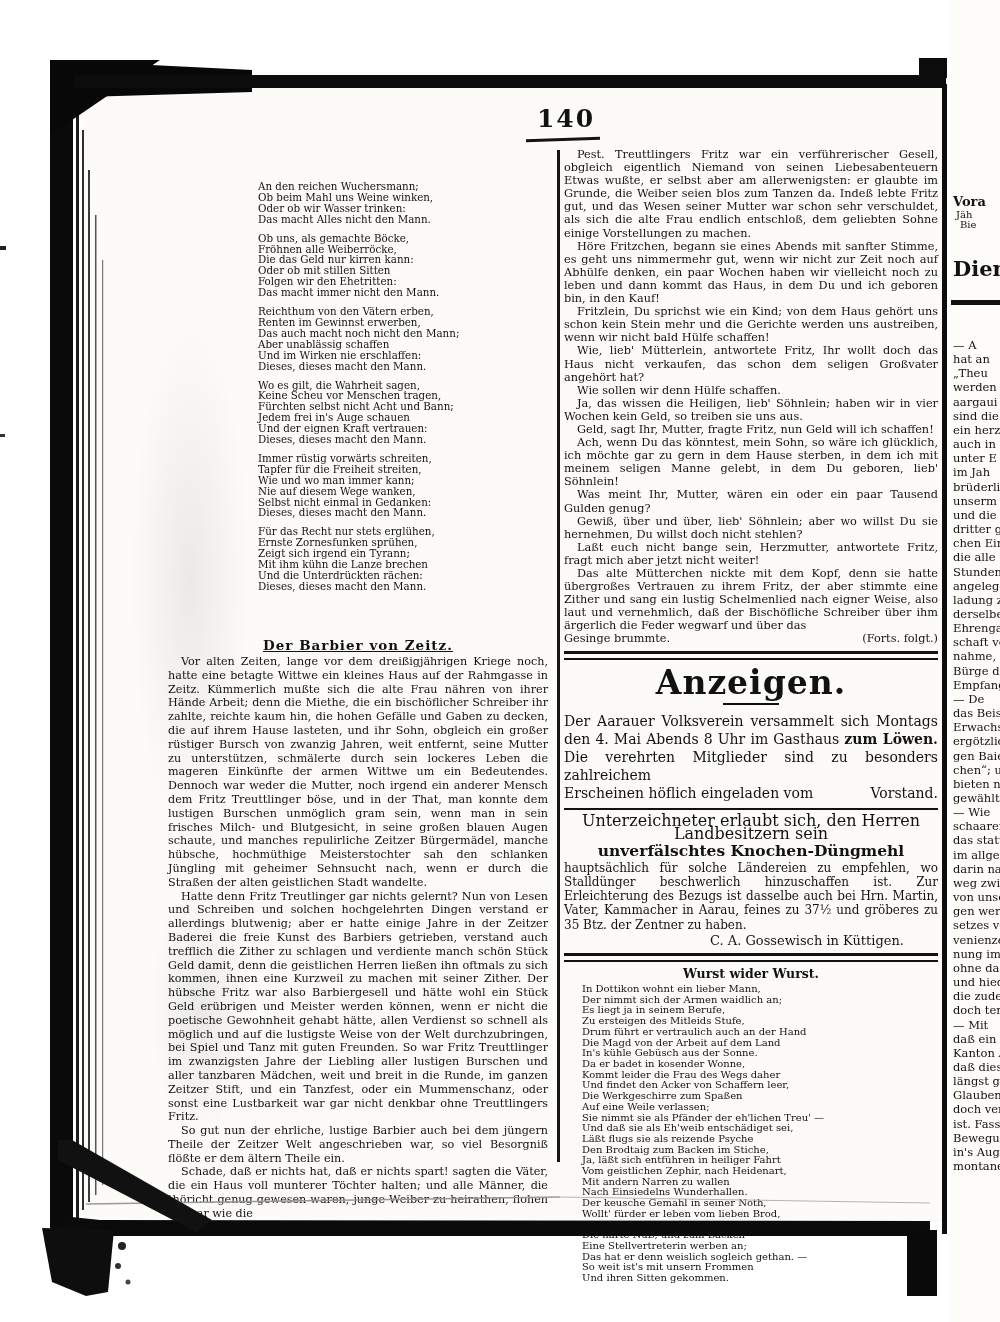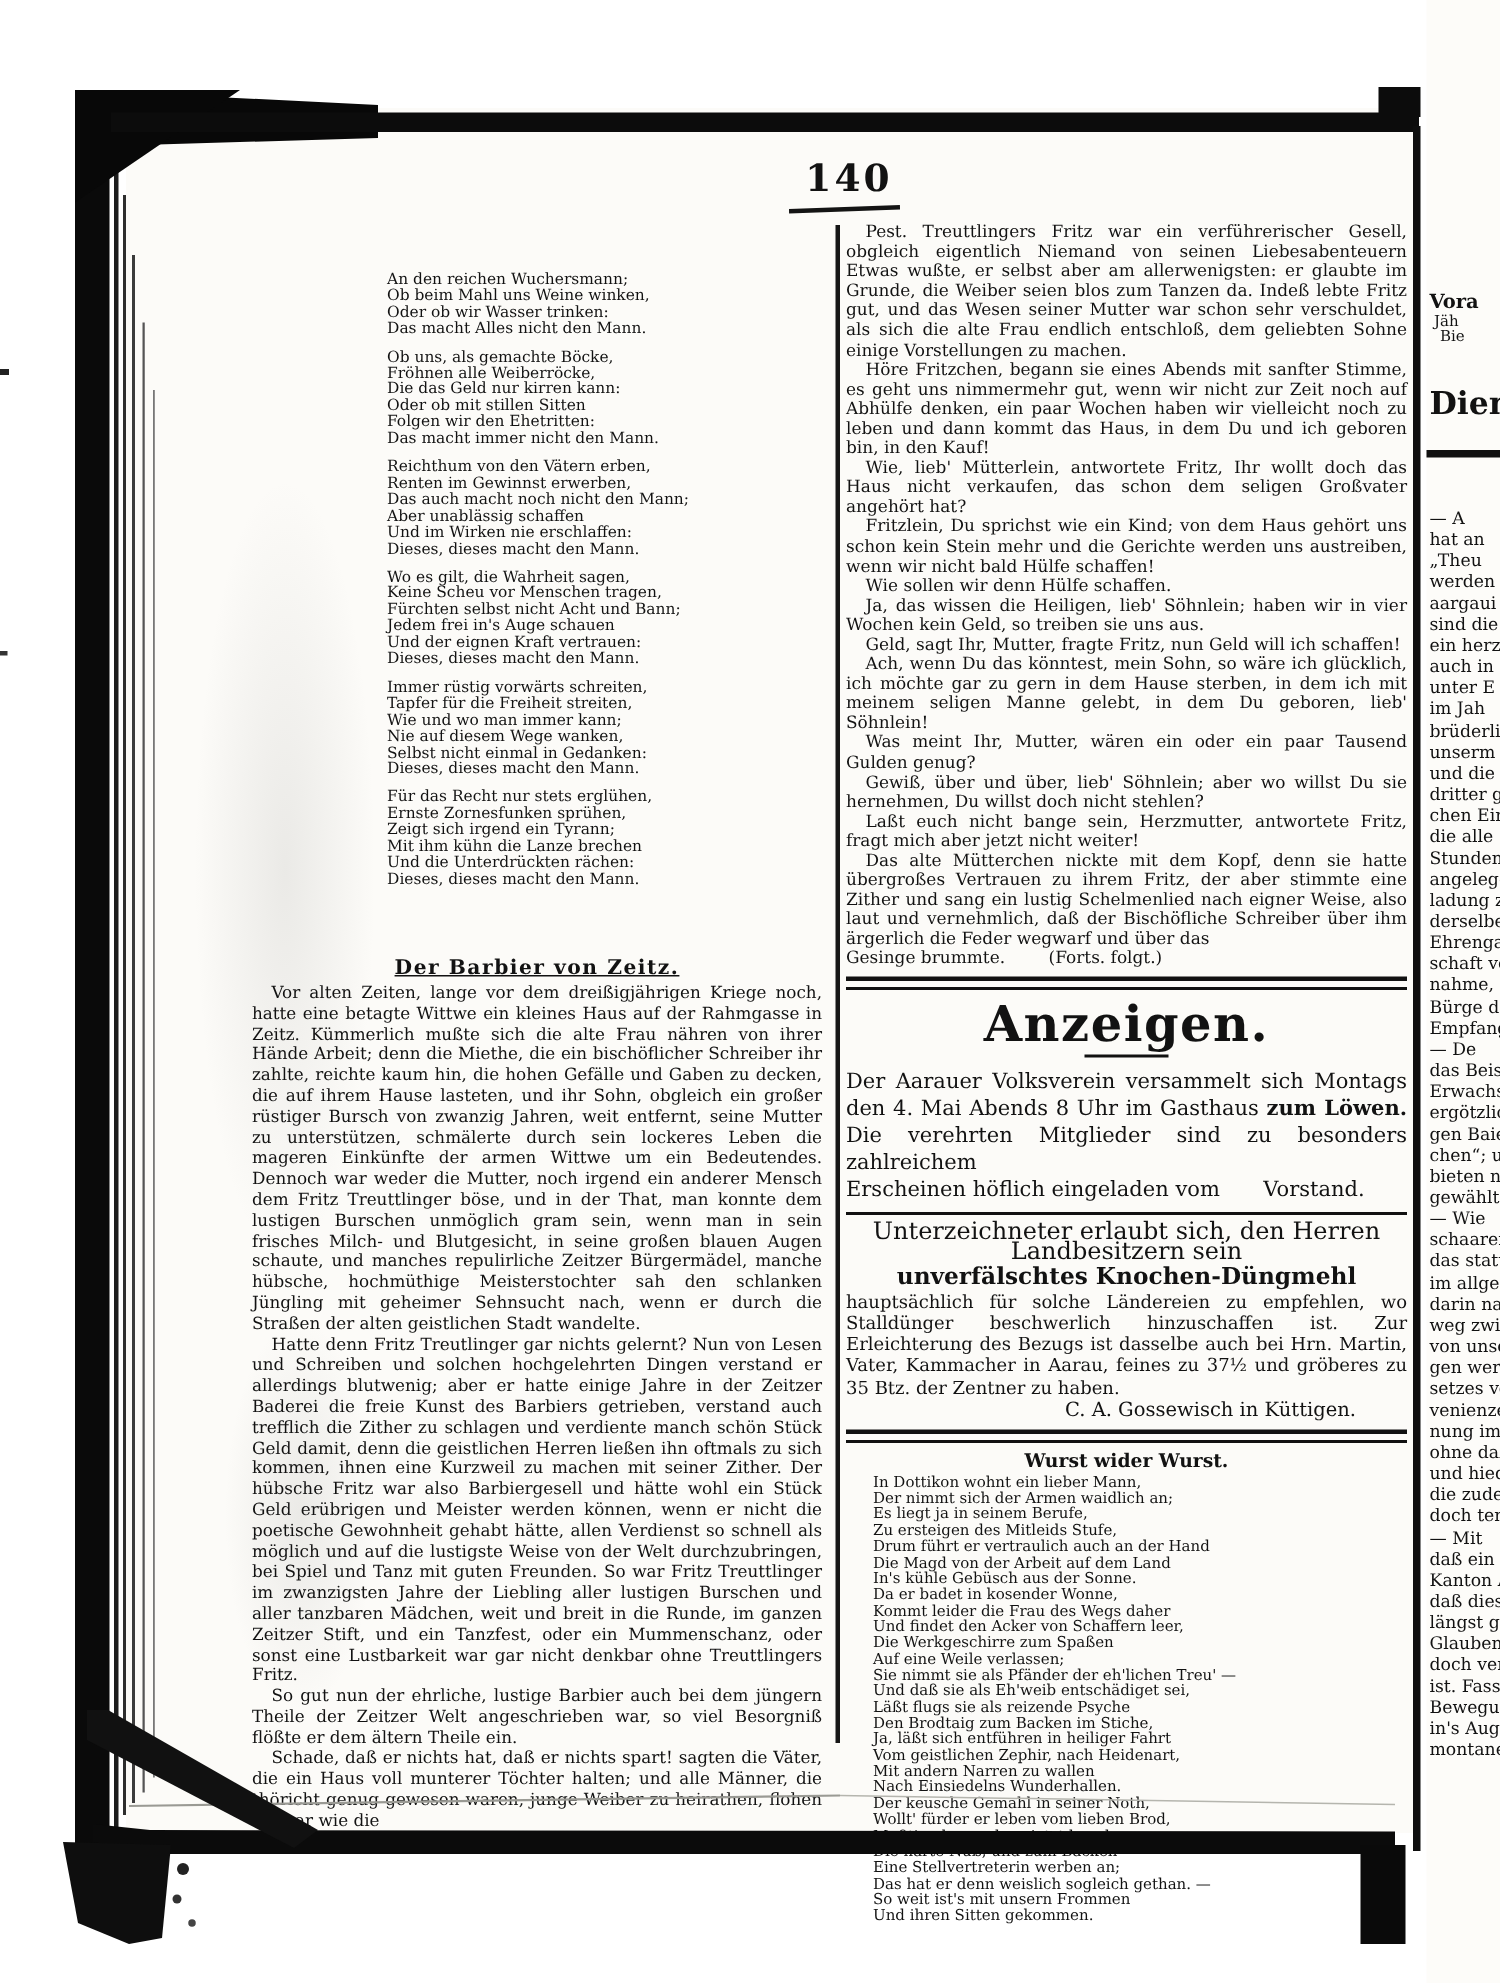--- a/index.html
+++ b/index.html
@@ -17,21 +17,21 @@
   
   .poem1{left:258px;top:145px;width:290px;font-size:10.3px;line-height:10.9px;margin-top:36px;}
   .poem-stanza{white-space:pre-line;margin:0 0 8px 0;}
   .story-title{left:168px;top:637px;width:380px;text-align:center;
     font-weight:bold;font-size:13.5px;letter-spacing:1px;text-decoration:underline;}
   .story-left{left:168px;top:655px;width:380px;font-size:11.2px;line-height:13.8px;}
   .para{margin:0;text-align:justify;text-indent:13px;}
   
   .rightcol{left:564px;top:148px;width:374px;}
   .rc-story{font-size:11.3px;line-height:13.1px;}
-  .row-split{display:flex;justify-content:flex-start;align-items:baseline;gap:29px;}
+  .row-split{display:flex;justify-content:space-between;align-items:baseline;gap:29px;}
   .rule-double{height:4px;border-top:3px solid #111;border-bottom:2px solid #111;margin:5px 0 2px 0;}
   .anzeigen-title{text-align:center;font-size:33px;font-weight:bold;letter-spacing:1px;margin:3px 0 1px 0;}
   .anzeigen-rule{width:56px;height:2px;background:#111;margin:1px auto 7px auto;}
   .ad1{font-size:14px;line-height:18.2px;}
   .ad1 .just{text-align:justify;margin:0;}
   .rule-single{height:0;border-top:2.5px solid #111;margin:5px 0 4px 0;}
   .ad2-intro{text-align:center;font-size:16px;line-height:13px;margin:0;}
   .ad2-product{text-align:center;font-size:15.5px;font-weight:bold;margin:1px 0;}
   .ad2-body{font-size:12px;line-height:14.3px;text-align:justify;margin:0;}
   .ad2-sign{font-size:13px;text-align:right;padding-right:34px;margin:1px 0 0 0;}
@@ -106,22 +106,22 @@
     <p class="para">Hatte denn Fritz Treutlinger gar nichts gelernt? Nun von Lesen und Schreiben und solchen hochgelehrten Dingen verstand er allerdings blutwenig; aber er hatte einige Jahre in der Zeitzer Baderei die freie Kunst des Barbiers getrieben, verstand auch trefflich die Zither zu schlagen und verdiente manch schön Stück Geld damit, denn die geistlichen Herren ließen ihn oftmals zu sich kommen, ihnen eine Kurzweil zu machen mit seiner Zither. Der hübsche Fritz war also Barbiergesell und hätte wohl ein Stück Geld erübrigen und Meister werden können, wenn er nicht die poetische Gewohnheit gehabt hätte, allen Verdienst so schnell als möglich und auf die lustigste Weise von der Welt durchzubringen, bei Spiel und Tanz mit guten Freunden. So war Fritz Treuttlinger im zwanzigsten Jahre der Liebling aller lustigen Burschen und aller tanzbaren Mädchen, weit und breit in die Runde, im ganzen Zeitzer Stift, und ein Tanzfest, oder ein Mummenschanz, oder sonst eine Lustbarkeit war gar nicht denkbar ohne Treuttlingers Fritz.</p>
     <p class="para">So gut nun der ehrliche, lustige Barbier auch bei dem jüngern Theile der Zeitzer Welt angeschrieben war, so viel Besorgniß flößte er dem ältern Theile ein.</p>
     <p class="para">Schade, daß er nichts hat, daß er nichts spart! sagten die Väter, die ein Haus voll munterer Töchter halten; und alle Männer, die thöricht genug gewesen waren, junge Weiber zu heirathen, flohen ihn gar wie die</p>
   </div>
 
 <div class="abs rightcol">
 
   <div class="rc-story">
       <p class="para">Pest. Treuttlingers Fritz war ein verführerischer Gesell, obgleich eigentlich Niemand von seinen Liebesabenteuern Etwas wußte, er selbst aber am allerwenigsten: er glaubte im Grunde, die Weiber seien blos zum Tanzen da. Indeß lebte Fritz gut, und das Wesen seiner Mutter war schon sehr verschuldet, als sich die alte Frau endlich entschloß, dem geliebten Sohne einige Vorstellungen zu machen.</p>
       <p class="para">Höre Fritzchen, begann sie eines Abends mit sanfter Stimme, es geht uns nimmermehr gut, wenn wir nicht zur Zeit noch auf Abhülfe denken, ein paar Wochen haben wir vielleicht noch zu leben und dann kommt das Haus, in dem Du und ich geboren bin, in den Kauf!</p>
+      <p class="para">Fritzlein, Du sprichst wie ein Kind; von dem Haus gehört uns schon kein Stein mehr und die Gerichte werden uns austreiben, wenn wir nicht bald Hülfe schaffen!</p>
       <p class="para">Wie, lieb' Mütterlein, antwortete Fritz, Ihr wollt doch das Haus nicht verkaufen, das schon dem seligen Großvater angehört hat?</p>
-      <p class="para">Fritzlein, Du sprichst wie ein Kind; von dem Haus gehört uns schon kein Stein mehr und die Gerichte werden uns austreiben, wenn wir nicht bald Hülfe schaffen!</p>
       <p class="para">Wie sollen wir denn Hülfe schaffen.</p>
       <p class="para">Ja, das wissen die Heiligen, lieb' Söhnlein; haben wir in vier Wochen kein Geld, so treiben sie uns aus.</p>
       <p class="para">Geld, sagt Ihr, Mutter, fragte Fritz, nun Geld will ich schaffen!</p>
       <p class="para">Ach, wenn Du das könntest, mein Sohn, so wäre ich glücklich, ich möchte gar zu gern in dem Hause sterben, in dem ich mit meinem seligen Manne gelebt, in dem Du geboren, lieb' Söhnlein!</p>
       <p class="para">Was meint Ihr, Mutter, wären ein oder ein paar Tausend Gulden genug?</p>
       <p class="para">Gewiß, über und über, lieb' Söhnlein; aber wo willst Du sie hernehmen, Du willst doch nicht stehlen?</p>
       <p class="para">Laßt euch nicht bange sein, Herzmutter, antwortete Fritz, fragt mich aber jetzt nicht weiter!</p>
       <p class="para">Das alte Mütterchen nickte mit dem Kopf, denn sie hatte übergroßes Vertrauen zu ihrem Fritz, der aber stimmte eine Zither und sang ein lustig Schelmenlied nach eigner Weise, also laut und vernehmlich, daß der Bischöfliche Schreiber über ihm ärgerlich die Feder wegwarf und über das</p>
     </div>
 

